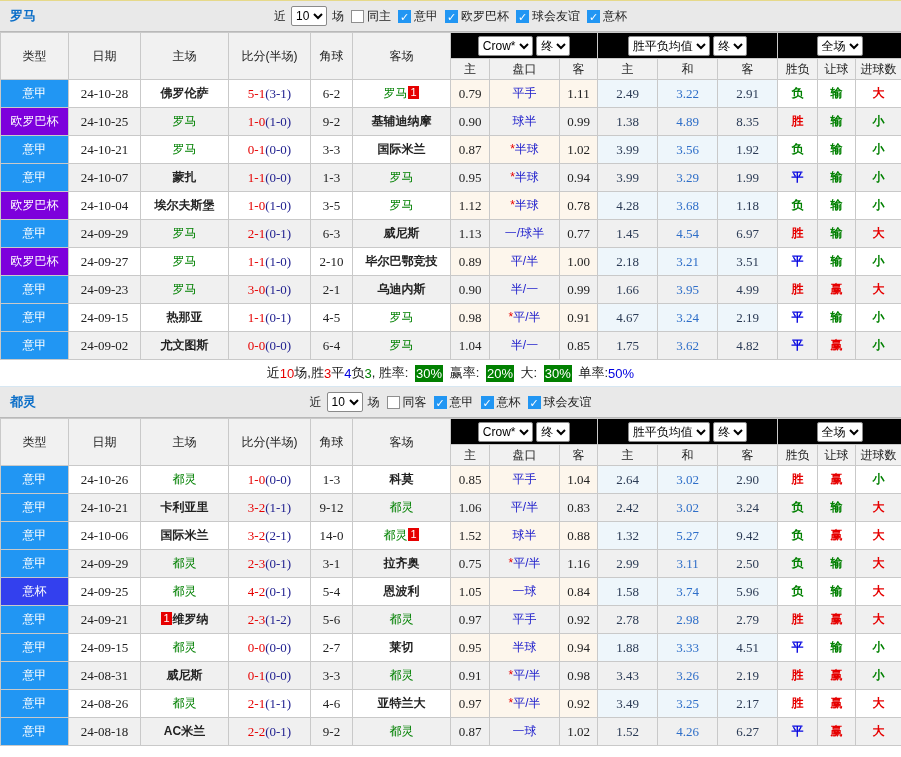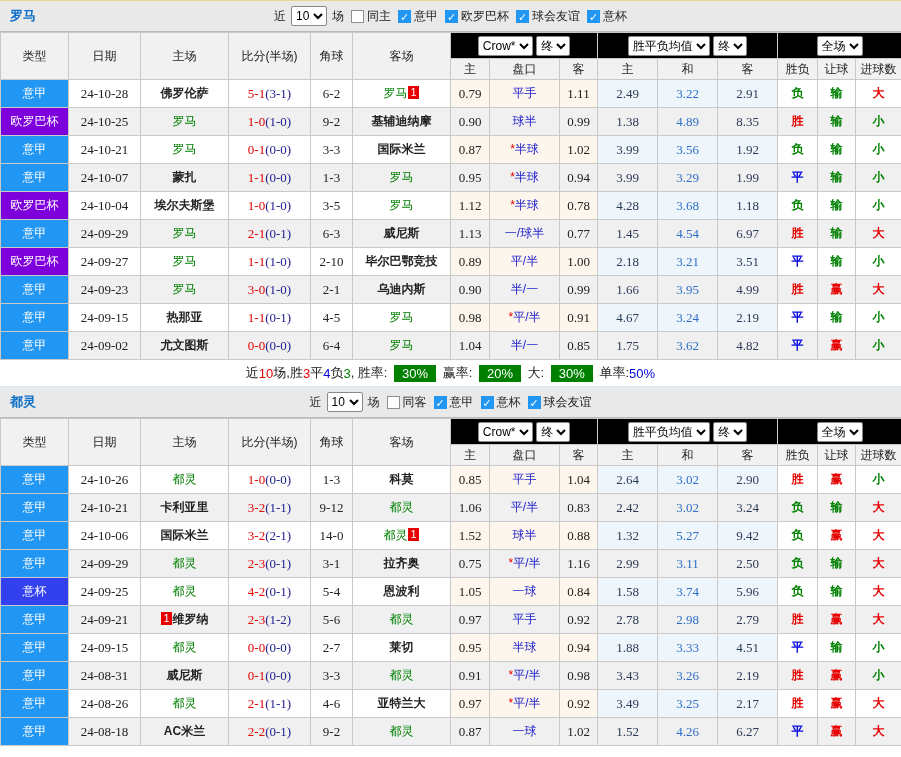--- a/index.html
+++ b/index.html
@@ -43,21 +43,21 @@
   .rank{display:inline-block;background:#e60000;color:#fff;font-family:"Liberation Sans",sans-serif;font-size:11px;line-height:13px;padding:0 2px;margin:0 1px;vertical-align:1px;}
   td.hcc{color:#2222cc;}
   .star{color:#e60000;}
   td.bg-mean{color:#2b3b55;}
   td.bg-mean.mid{color:#2e6ec8;}
   td.res{font-weight:bold;}
 
   
   .summary{height:26px;display:flex;align-items:center;justify-content:center;font-size:13px;border-bottom:1px solid #d7e7f2;}
   .summary span{white-space:pre;}
-  .pct{background:#008000;color:#fff !important;padding:1px 8px;margin:0 3px;}
+  .pct{background:#008000;color:#fff !important;padding:1px 1px;margin:0 3px;}
 </style>
 </head>
 <body>
 
 <div class="page">
 
 
   <div class="section">
     <div class="secbar">
       <span class="team">罗马</span>

